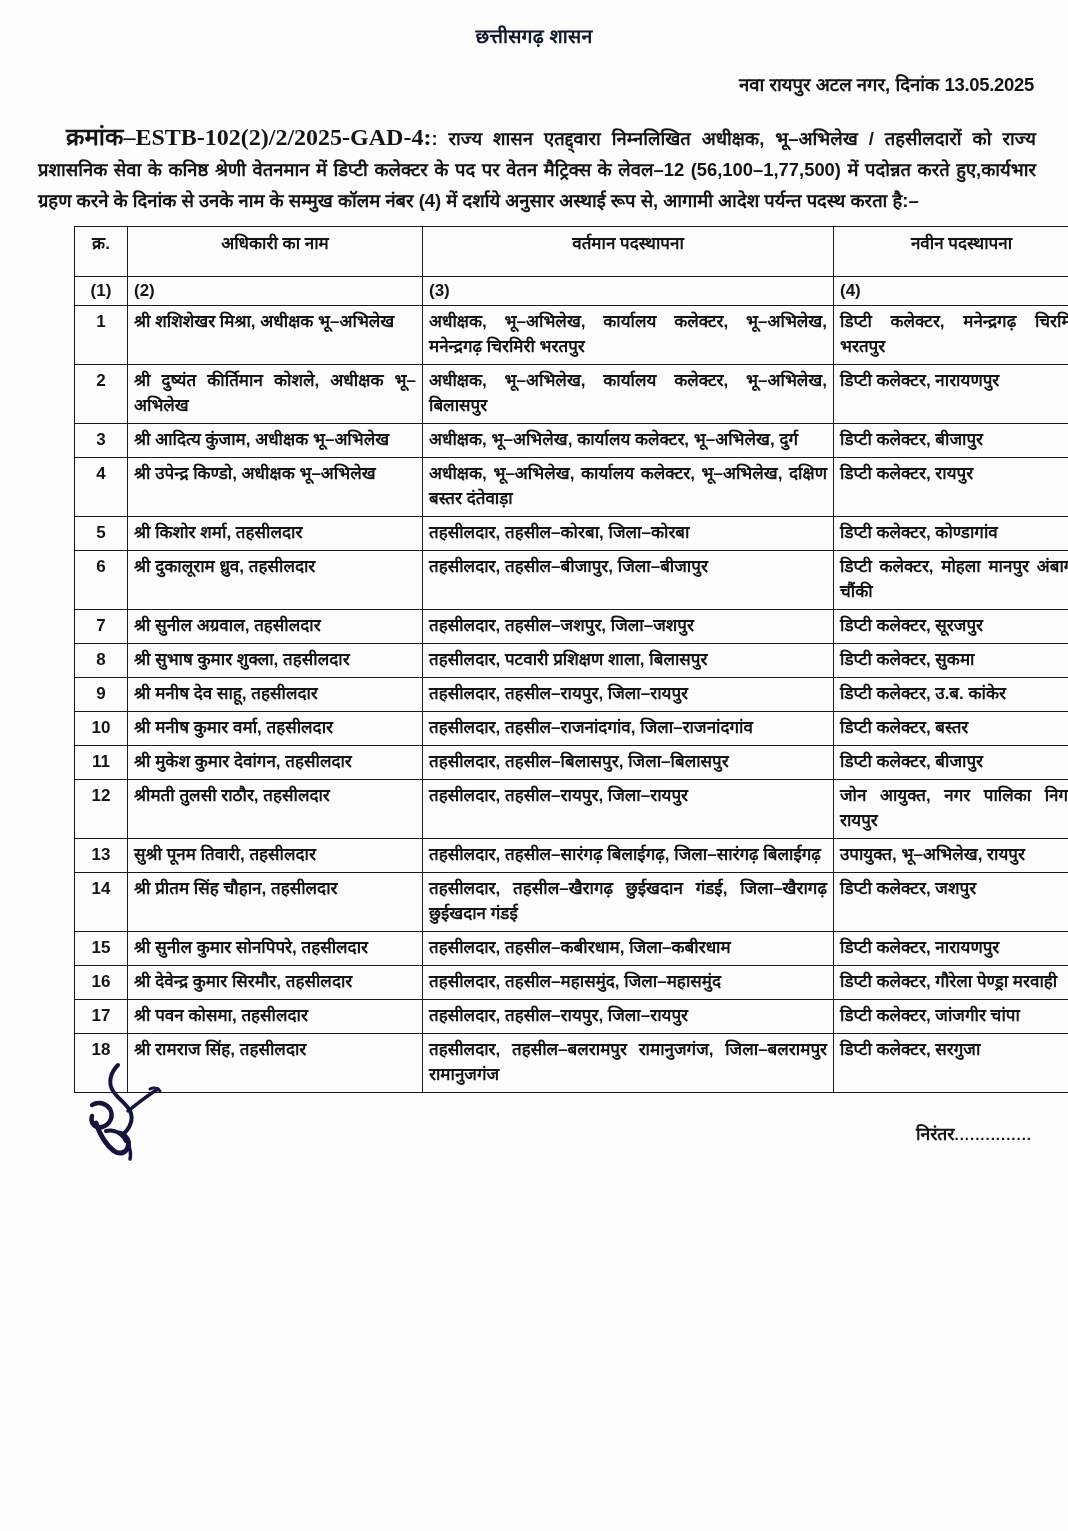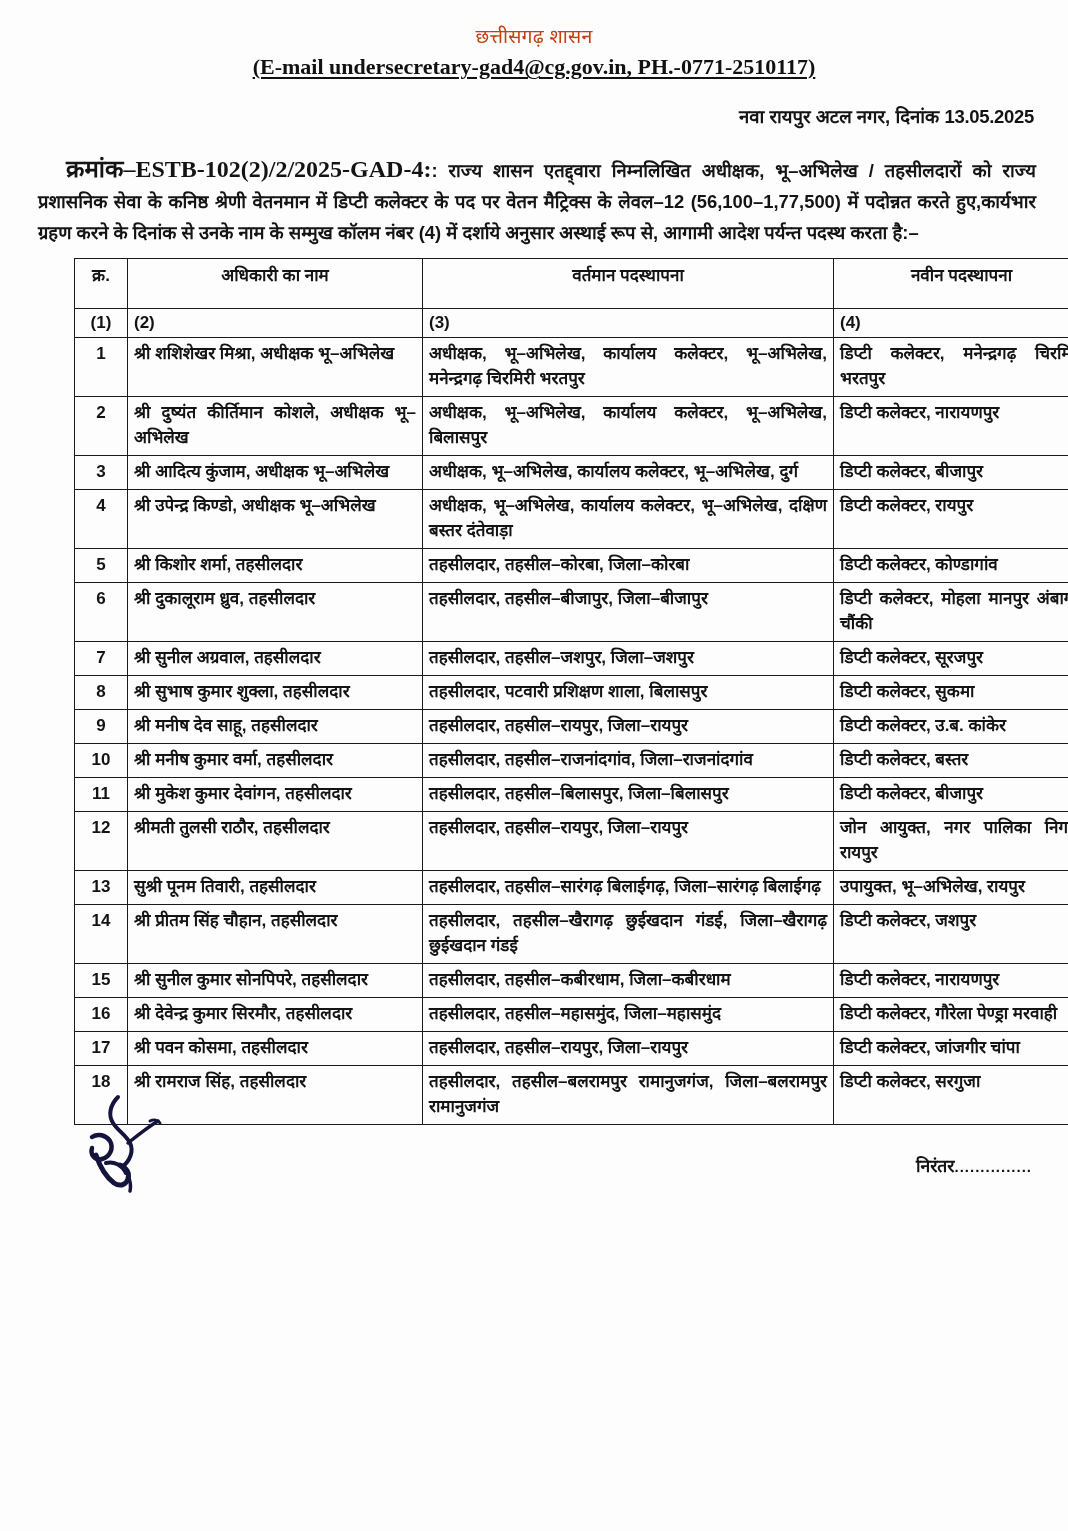--- a/index.html
+++ b/index.html
@@ -23,25 +23,25 @@
     background: #fdfdfd;
     padding: 0;
   }
   
   .doc-header {
     text-align: center;
     padding-top: 24px;
   }
   .doc-header .hline {
     font-family: "Liberation Sans", "DejaVu Sans", sans-serif;
-    font-weight: 400;
+    font-weight: 700;
     font-size: 19.5px;
     line-height: 25px;
     letter-spacing: .2px;
-    color: #c2410c;
+    color: #0f172a;
   }
   .doc-header .hline.l4 {
     text-decoration: underline;
     text-underline-offset: 3px;
   }
   .doc-header .contact {
     margin-top: 4px;
     font-family: "Liberation Serif", "DejaVu Serif", serif;
     font-weight: 700;
     font-size: 22px;
@@ -149,21 +149,20 @@
   }
   .signature svg { display: block; }
 </style>
 </head>
 <body>
 
 <div class="page">
 
   <div class="doc-header">
     <div class="hline l1">छत्तीसगढ़ शासन</div>
-    <div class="contact">(E-mail undersecretary-gad4@cg.gov.in, PH.-0771-2510117)</div>
   </div>
 
 
   <div class="place-date">
     <span>नवा रायपुर अटल नगर, दिनांक</span>
     <span class="datenum">13.05.2025</span>
   </div>
 
   <div class="body-block">
     <span class="krmank">क्रमांक–ESTB-102(2)/2/2025-GAD-4:</span><span>: राज्य शासन एतद्द्वारा निम्नलिखित अधीक्षक, भू–अभिलेख / तहसीलदारों को राज्य प्रशासनिक सेवा के कनिष्ठ श्रेणी वेतनमान में डिप्टी कलेक्टर के पद पर वेतन मैट्रिक्स के लेवल–12 (56,100–1,77,500) में पदोन्नत करते हुए,कार्यभार ग्रहण करने के दिनांक से उनके नाम के सम्मुख कॉलम नंबर (4) में दर्शाये अनुसार  अस्थाई रूप से, आगामी आदेश पर्यन्त पदस्थ करता है:–</span>

